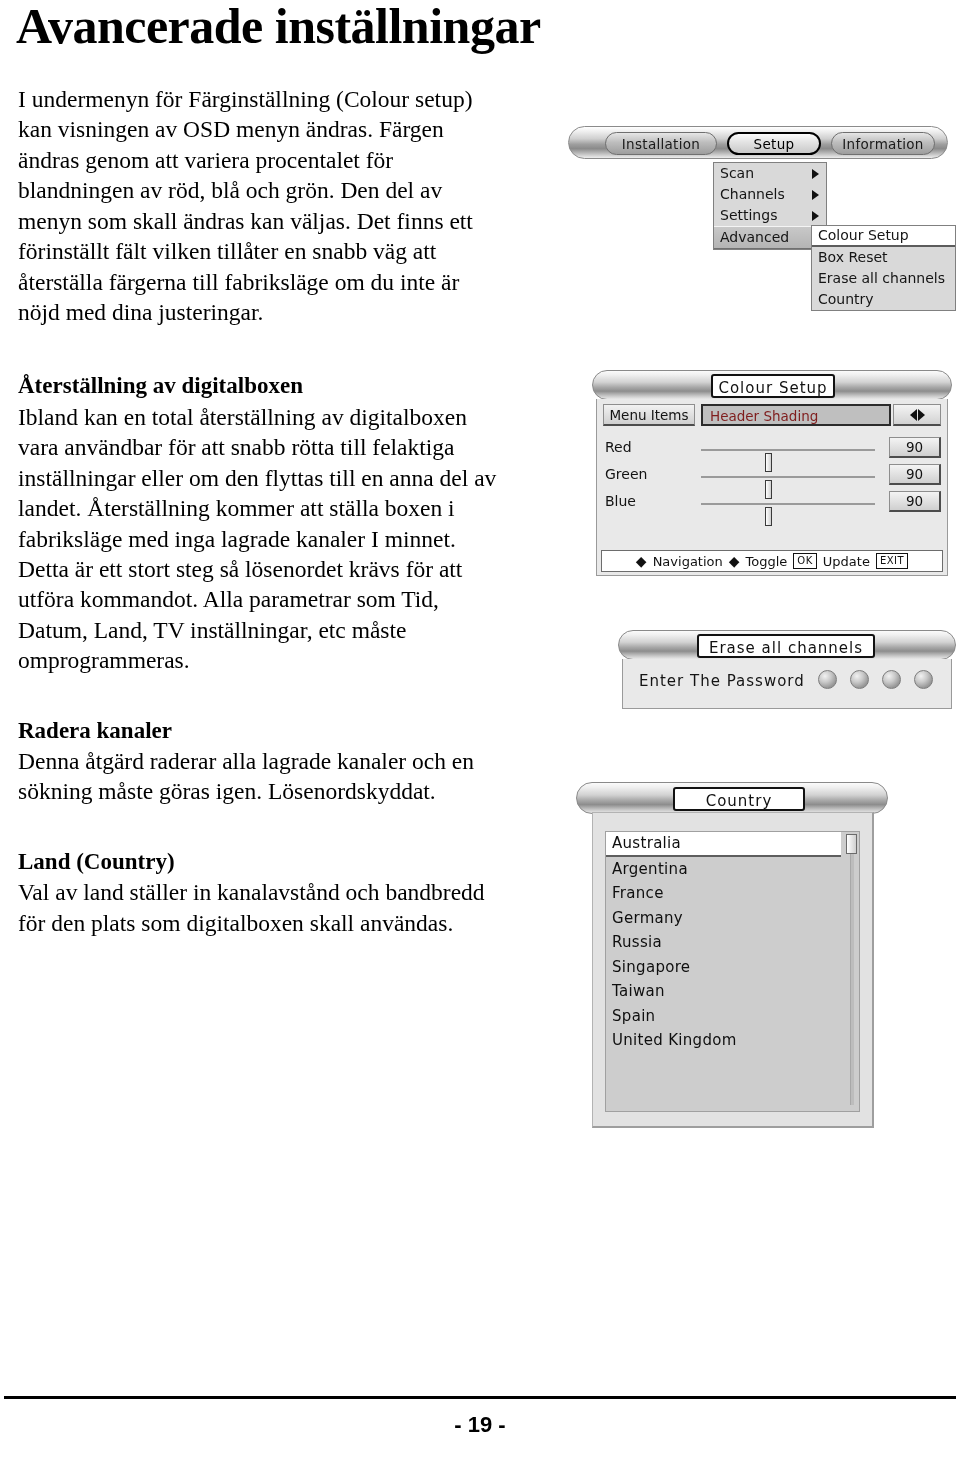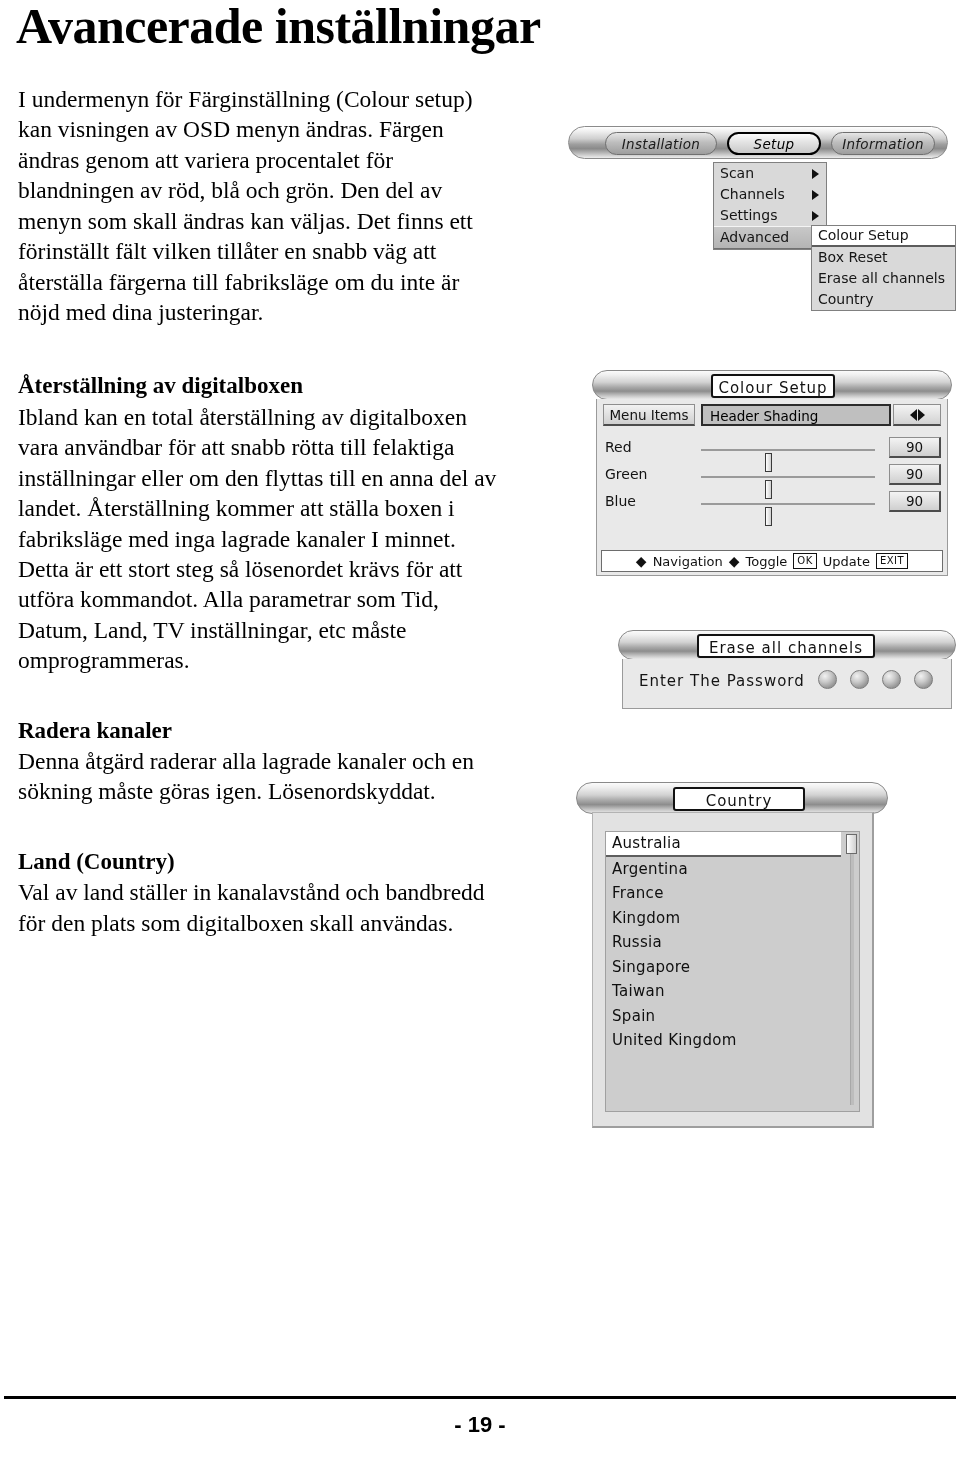--- a/index.html
+++ b/index.html
@@ -100,21 +100,21 @@
     box-sizing: border-box;
   }
   .tabpill {
     position: absolute; top: 5px; height: 23px; line-height: 22px;
     border-radius: 12px; text-align: center;
     font-family: "DejaVu Sans", "Liberation Sans", sans-serif;
     font-size: 13.5px; letter-spacing: 0.3px;
     color: #1a1a1a;
     background: linear-gradient(to bottom, #e6e6e6 0%, #bdbdbd 45%, #9d9d9d 100%);
     border: 1px solid #6f6f6f;
-    box-sizing: border-box; white-space: nowrap; font-style: italic;
+    box-sizing: border-box; white-space: nowrap;
   }
   .tabpill.sel {
     background: linear-gradient(to bottom, #fbfbfb 0%, #e2e2e2 45%, #c9c9c9 100%);
     border: 2px solid #000;
     color: #000;
     line-height: 20px;
   }
   .menu1 {
     position: absolute; left: 145px; top: 36px; width: 114px;
     background: #d9d9d9; border: 1px solid #808080;
@@ -175,21 +175,21 @@
     font-family: "DejaVu Sans", "Liberation Sans", sans-serif;
     font-size: 13.5px; color: #141414;
     background: linear-gradient(to bottom,#f2f2f2,#cfcfcf);
     border: 1px solid #8e8e8e; border-bottom: 2px solid #4c4c4c;
     box-sizing: border-box; white-space: nowrap;
   }
   .cs-value {
     position: absolute; left: 98px; top: 0; width: 190px; height: 22px;
     line-height: 21px; padding-left: 7px;
     font-family: "DejaVu Sans", "Liberation Sans", sans-serif;
-    font-size: 13.5px; color: #000000;
+    font-size: 13.5px; color: #7f1d1d;
     background: #bfbfbf; border: 2px solid #2b2b2b;
     box-sizing: border-box; white-space: nowrap;
   }
   .cs-toggle {
     position: absolute; right: 0; top: 0; width: 48px; height: 22px;
     background: linear-gradient(to bottom,#f4f4f4,#d2d2d2);
     border: 1px solid #8e8e8e; border-bottom: 2px solid #4c4c4c;
     box-sizing: border-box;
     display: flex; align-items: center; justify-content: center; gap: 1px;
   }
@@ -487,21 +487,21 @@
       <div class="country-item sel">
         <span>Australia</span>
       </div>
       <div class="country-item">
         <span>Argentina</span>
       </div>
       <div class="country-item">
         <span>France</span>
       </div>
       <div class="country-item">
-        <span>Kingdom</span>
+        <span>Germany</span>
       </div>
       <div class="country-item">
         <span>Russia</span>
       </div>
       <div class="country-item">
         <span>Singapore</span>
       </div>
       <div class="country-item">
         <span>Taiwan</span>
       </div>

